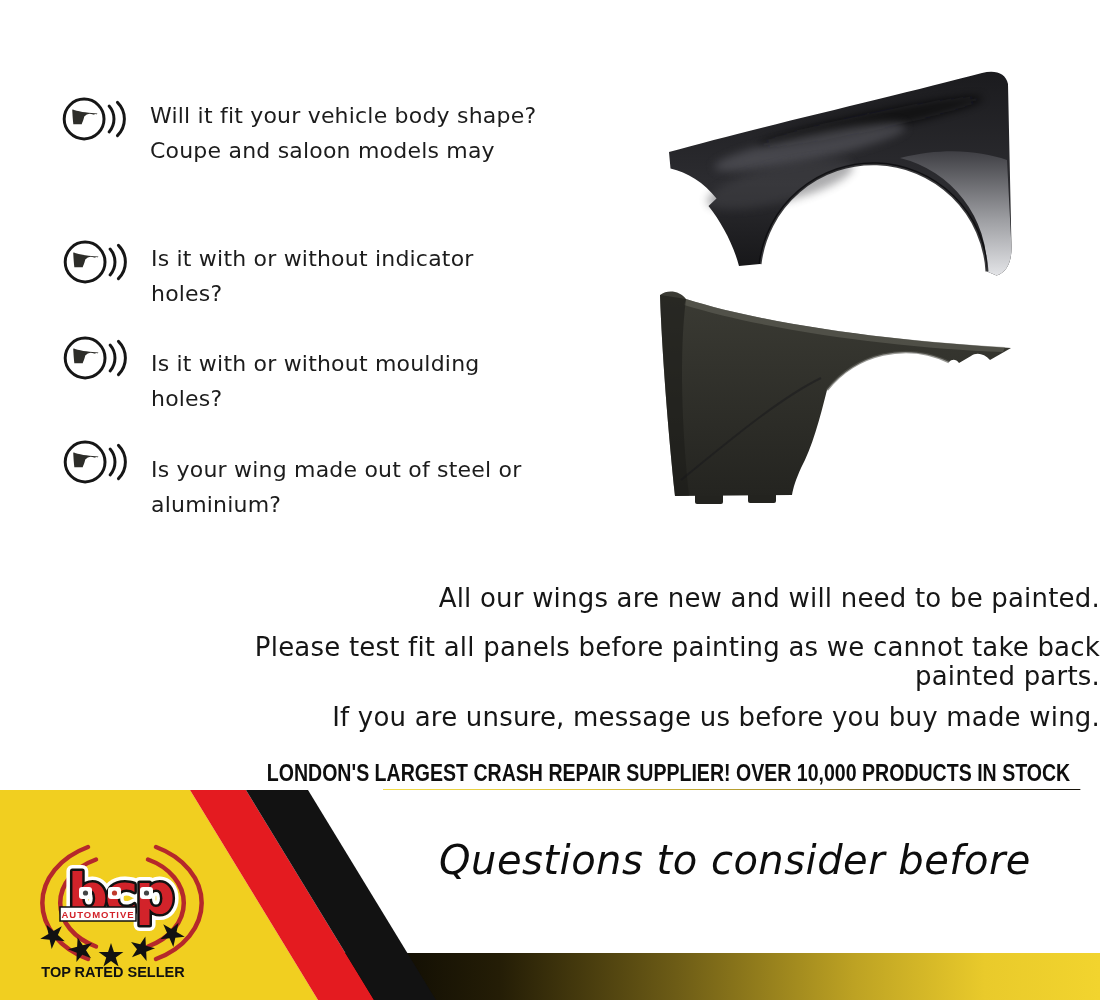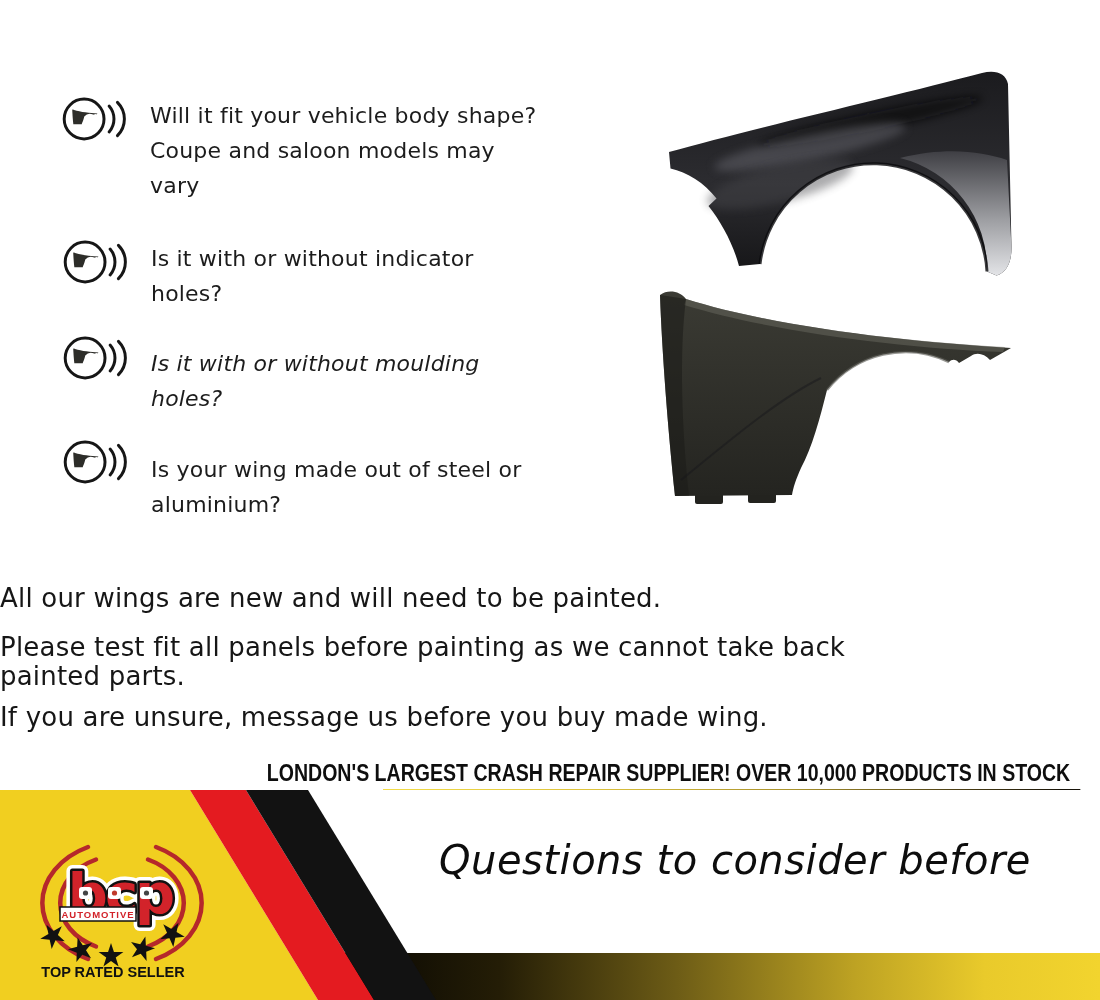--- a/index.html
+++ b/index.html
@@ -6,21 +6,21 @@
   .canvas{
     position:relative;width:1100px;height:1000px;background:#ffffff;
     overflow:hidden;font-family:"DejaVu Sans",sans-serif;color:#1d1d1d;
   }
   
   .qa-item{position:absolute;}
   .q-icon{position:absolute;left:0;top:0;}
   .q-text{position:absolute;left:90px;top:4px;font-size:22px;line-height:35px;
           letter-spacing:.2px;white-space:nowrap;color:#1c1c1c;}
   
-  .note{position:absolute;left:0;width:1100px;text-align:left;font-size:26px;
+  .note{position:absolute;left:0;width:1100px;text-align:right;font-size:26px;
         line-height:29px;color:#161616;letter-spacing:.2px;}
   
   .banner-text{position:absolute;right:30px;top:760px;font-family:"Liberation Sans",sans-serif;
         font-weight:700;font-size:23px;color:#0e0e0e;white-space:nowrap;
         transform:scaleX(.85);transform-origin:100% 50%;letter-spacing:0;}
   .bar-top{position:absolute;left:383px;top:789px;width:684px;height:13px;
         background:linear-gradient(90deg,#f2dc48 0%,#ddc23c 30%,#a8912c 60%,#4a3d14 85%,#171309 100%);}
   .bar-top-tail{position:absolute;left:1050px;top:789px;width:50px;height:60px;
         background:#171309;clip-path:polygon(8px 0,30px 0,50px 29px,50px 57px);}
   
@@ -45,21 +45,20 @@
       <circle cx="25" cy="27" r="21.5" fill="#ffffff" stroke="#161616" stroke-width="3.2"></circle>
       <g transform="translate(11,16) scale(0.078)">
         <path d="M15 13 C23 7,35 9,41 17 C130 45,262 60,366 66 L345 78 C339 71,331 70,326 74 L314 81 C311 77,307 77,304 80 A100 100 0 0 0 182 108 C175 136,167 166,156 186 C151 197,148 206,147 213 L30 214 C23 148,17 70,15 13 Z" fill="#2d2d29"></path>
       </g>
       <path d="M52 13 C59 21,59 33,52 41" fill="none" stroke="#161616" stroke-width="3.2" stroke-linecap="round"></path>
       <path d="M61 9 C71 19,71 35,61 45" fill="none" stroke="#161616" stroke-width="3.2" stroke-linecap="round"></path>
     </svg>
     <div class="q-text">
       <div>Will it fit your vehicle body shape?</div>
       <div>Coupe and saloon models may</div>
-      <div>vary</div>
     </div>
   </div>
 
   <div class="qa-item" style="left:61px;top:237px;">
     <svg class="q-icon" width="76" height="50" viewBox="0 0 80 54">
       <circle cx="25" cy="27" r="21.5" fill="#ffffff" stroke="#161616" stroke-width="3.2"></circle>
       <g transform="translate(11,16) scale(0.078)">
         <path d="M15 13 C23 7,35 9,41 17 C130 45,262 60,366 66 L345 78 C339 71,331 70,326 74 L314 81 C311 77,307 77,304 80 A100 100 0 0 0 182 108 C175 136,167 166,156 186 C151 197,148 206,147 213 L30 214 C23 148,17 70,15 13 Z" fill="#2d2d29"></path>
       </g>
       <path d="M52 13 C59 21,59 33,52 41" fill="none" stroke="#161616" stroke-width="3.2" stroke-linecap="round"></path>
@@ -73,21 +72,21 @@
 
   <div class="qa-item" style="left:61px;top:333px;">
     <svg class="q-icon" width="76" height="50" viewBox="0 0 80 54">
       <circle cx="25" cy="27" r="21.5" fill="#ffffff" stroke="#161616" stroke-width="3.2"></circle>
       <g transform="translate(11,16) scale(0.078)">
         <path d="M15 13 C23 7,35 9,41 17 C130 45,262 60,366 66 L345 78 C339 71,331 70,326 74 L314 81 C311 77,307 77,304 80 A100 100 0 0 0 182 108 C175 136,167 166,156 186 C151 197,148 206,147 213 L30 214 C23 148,17 70,15 13 Z" fill="#2d2d29"></path>
       </g>
       <path d="M52 13 C59 21,59 33,52 41" fill="none" stroke="#161616" stroke-width="3.2" stroke-linecap="round"></path>
       <path d="M61 9 C71 19,71 35,61 45" fill="none" stroke="#161616" stroke-width="3.2" stroke-linecap="round"></path>
     </svg>
-    <div class="q-text" style="top:13px;font-style:italic;">
+    <div class="q-text" style="top:13px;">
       <div>Is it with or without moulding</div>
       <div>holes?</div>
     </div>
   </div>
 
   <div class="qa-item" style="left:61px;top:437px;">
     <svg class="q-icon" width="76" height="50" viewBox="0 0 80 54">
       <circle cx="25" cy="27" r="21.5" fill="#ffffff" stroke="#161616" stroke-width="3.2"></circle>
       <g transform="translate(11,16) scale(0.078)">
         <path d="M15 13 C23 7,35 9,41 17 C130 45,262 60,366 66 L345 78 C339 71,331 70,326 74 L314 81 C311 77,307 77,304 80 A100 100 0 0 0 182 108 C175 136,167 166,156 186 C151 197,148 206,147 213 L30 214 C23 148,17 70,15 13 Z" fill="#2d2d29"></path>

